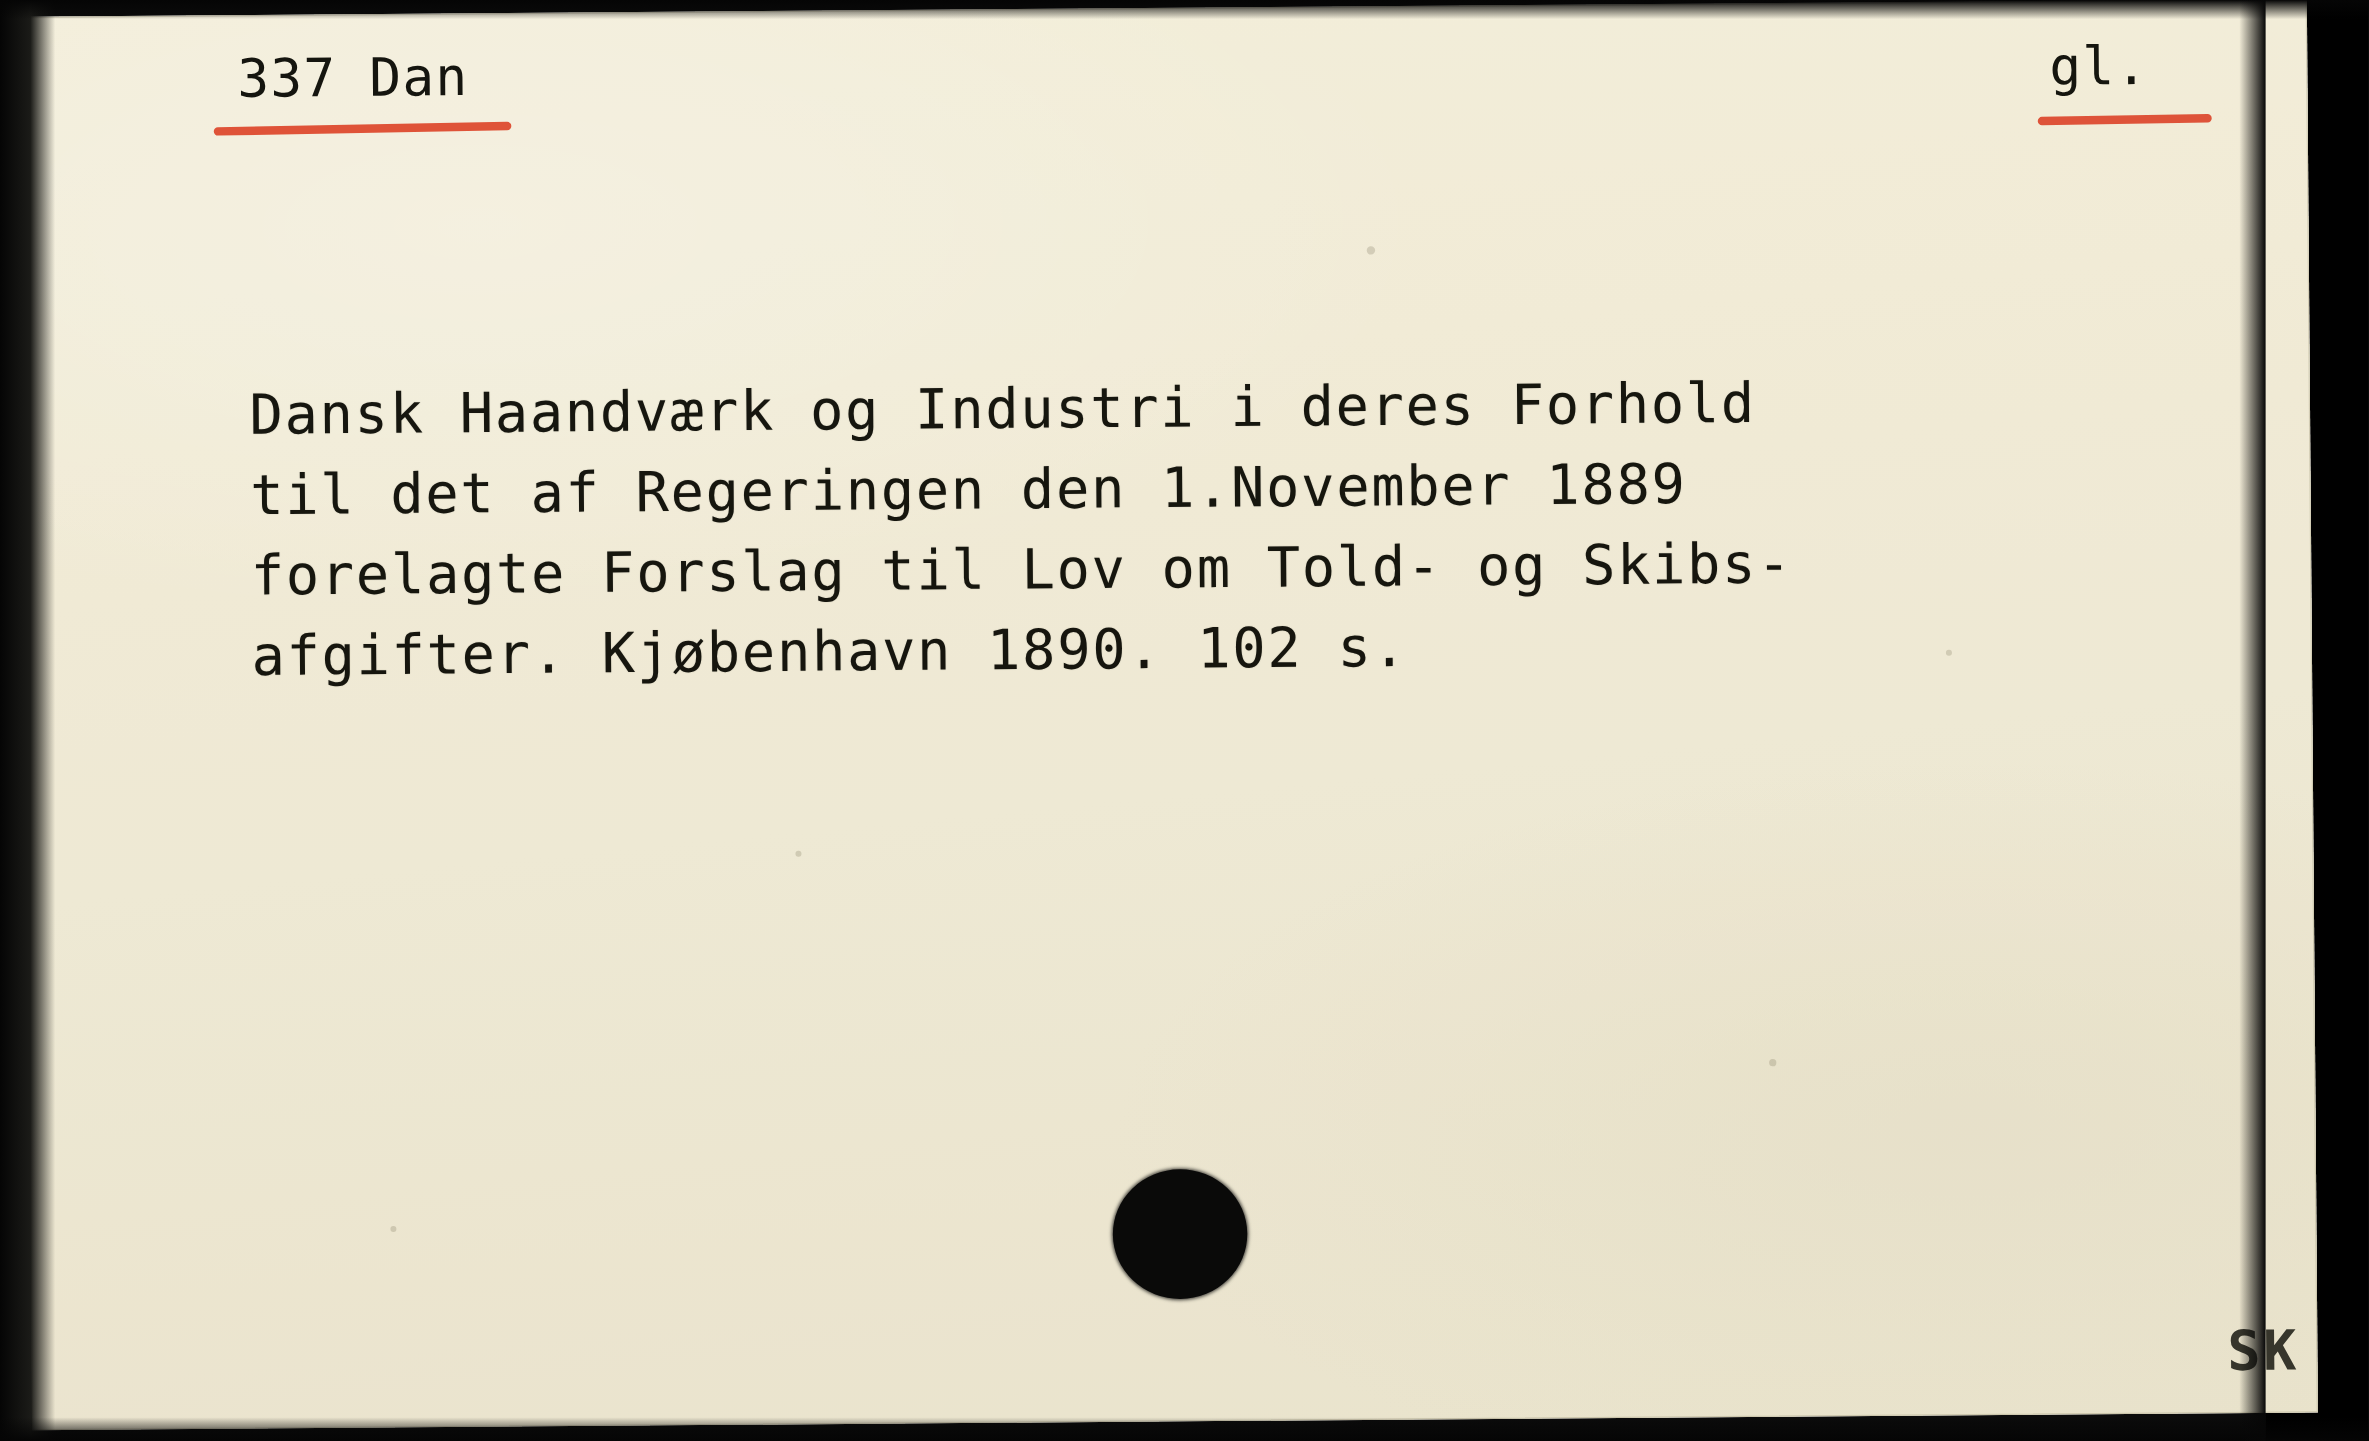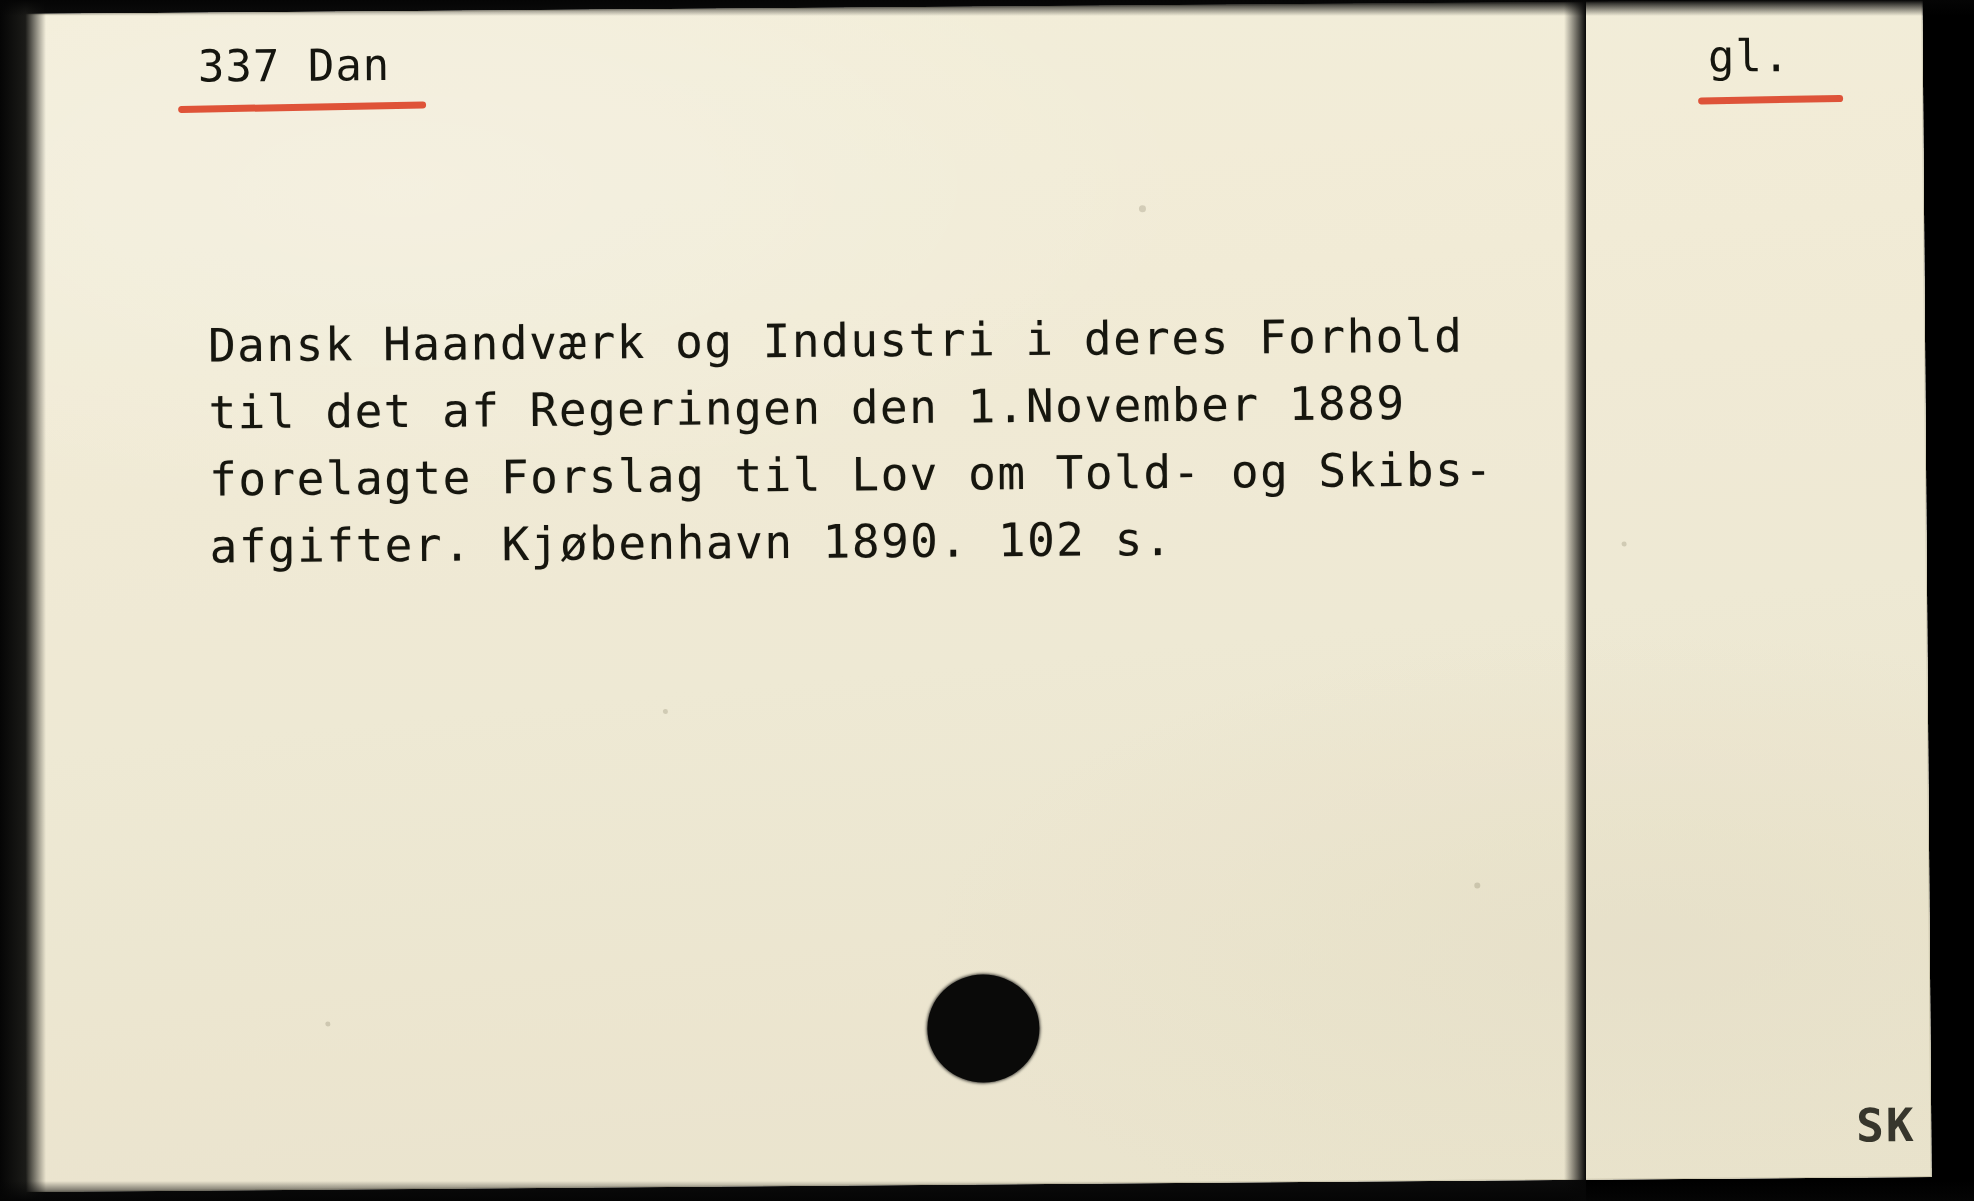--- a/index.html
+++ b/index.html
@@ -11,21 +11,21 @@
     width: 1974px;
     height: 1201px;
     overflow: hidden;
     font-family: "DejaVu Sans Mono", monospace;
   }
 
   
   #scan {
     position: absolute;
     left: 0; top: 0;
-    width: 1586px;
+    width: 1888px;
     height: 1201px;
     background: #0b0b0b;
   }
 
   
   #card {
     position: absolute;
     left: 22px;
     top: 8px;
     width: 1905px;

